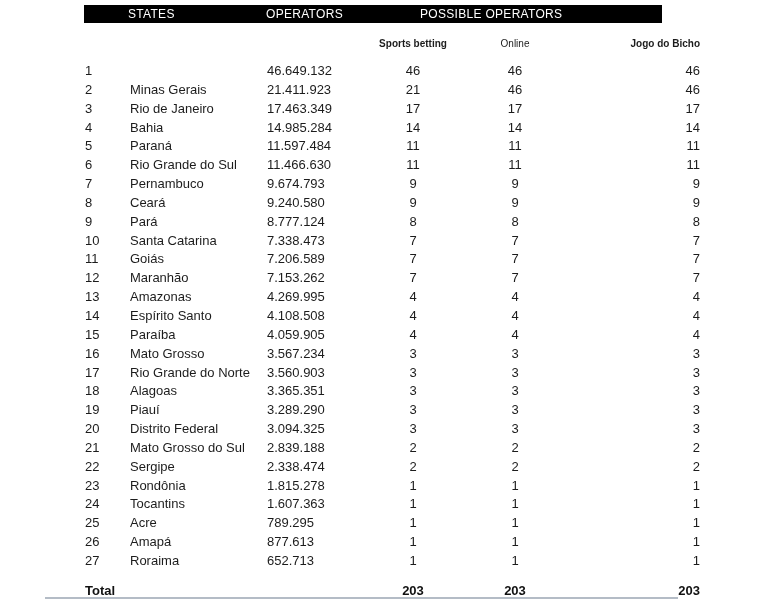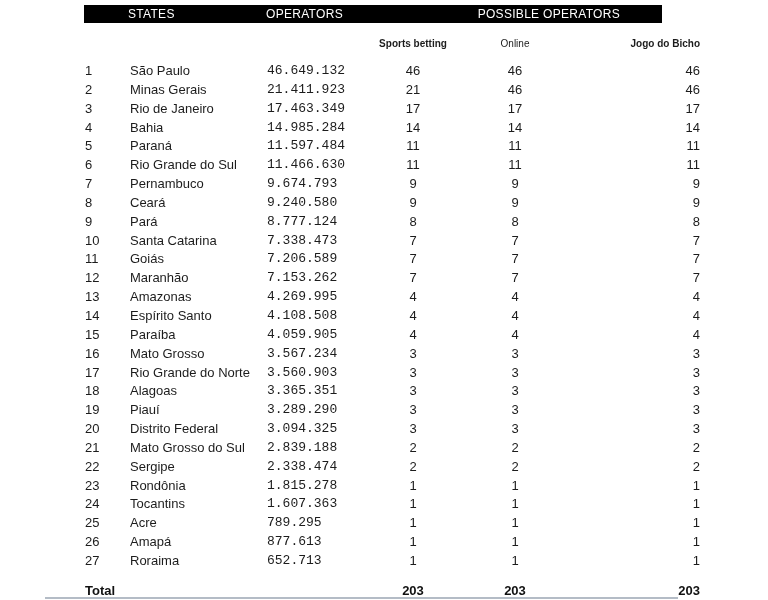--- a/index.html
+++ b/index.html
@@ -13,27 +13,27 @@
 
   
   .header-bar {
     position:absolute; left:84px; top:5px; width:578px; height:18px;
     background:#000000; color:#ffffff; font-size:12px;
   }
   .header-bar span { position:absolute; top:0; line-height:18px; white-space:nowrap; letter-spacing:0.3px; }
   .h-ord    { left:2px;margin-top:33px; }
   .h-states { left:44px; }
   .h-pop    { left:182px; }
-  .h-ops    { left:336px; width:200px; text-align:right; }
+  .h-ops    { left:336px; width:200px; text-align:left; }
 
   
   .cell { position:absolute; top:0; white-space:nowrap; }
   .col-ord    { left:85px;  width:40px; }
   .col-state  { left:130px; width:150px; }
-  .col-pop    { left:267px; width:110px;font-family:Liberation Mono, monospace; }
+  .col-pop    { left:267px; width:110px; }
   .col-sports { left:365px; width:96px; text-align:center; }
   .col-online { left:467px; width:96px; text-align:center; }
   .col-bicho  { left:604px; width:96px; text-align:right; }
 
   
   .subheader { position:absolute; top:34px; left:0; width:768px; height:19px; font-size:10px; color:#1c1c1c; }
   .subheader .cell { line-height:19px; }
   .bold { font-weight:bold; }
 
   
@@ -63,21 +63,20 @@
 
   <div class="subheader">
     <span class="cell col-sports bold">Sports betting</span>
     <span class="cell col-online">Online</span>
     <span class="cell col-bicho bold">Jogo do Bicho</span>
   </div>
 
   <div class="rows" id="rows">
       <div class="row">
         <span class="cell col-ord">1</span>
-        <span class="cell col-state">São Paulo</span>
         <span class="cell col-pop">46.649.132</span>
         <span class="cell col-sports">46</span>
         <span class="cell col-online">46</span>
         <span class="cell col-bicho">46</span>
       </div>
       <div class="row">
         <span class="cell col-ord">2</span>
         <span class="cell col-state">Minas Gerais</span>
         <span class="cell col-pop">21.411.923</span>
         <span class="cell col-sports">21</span>

